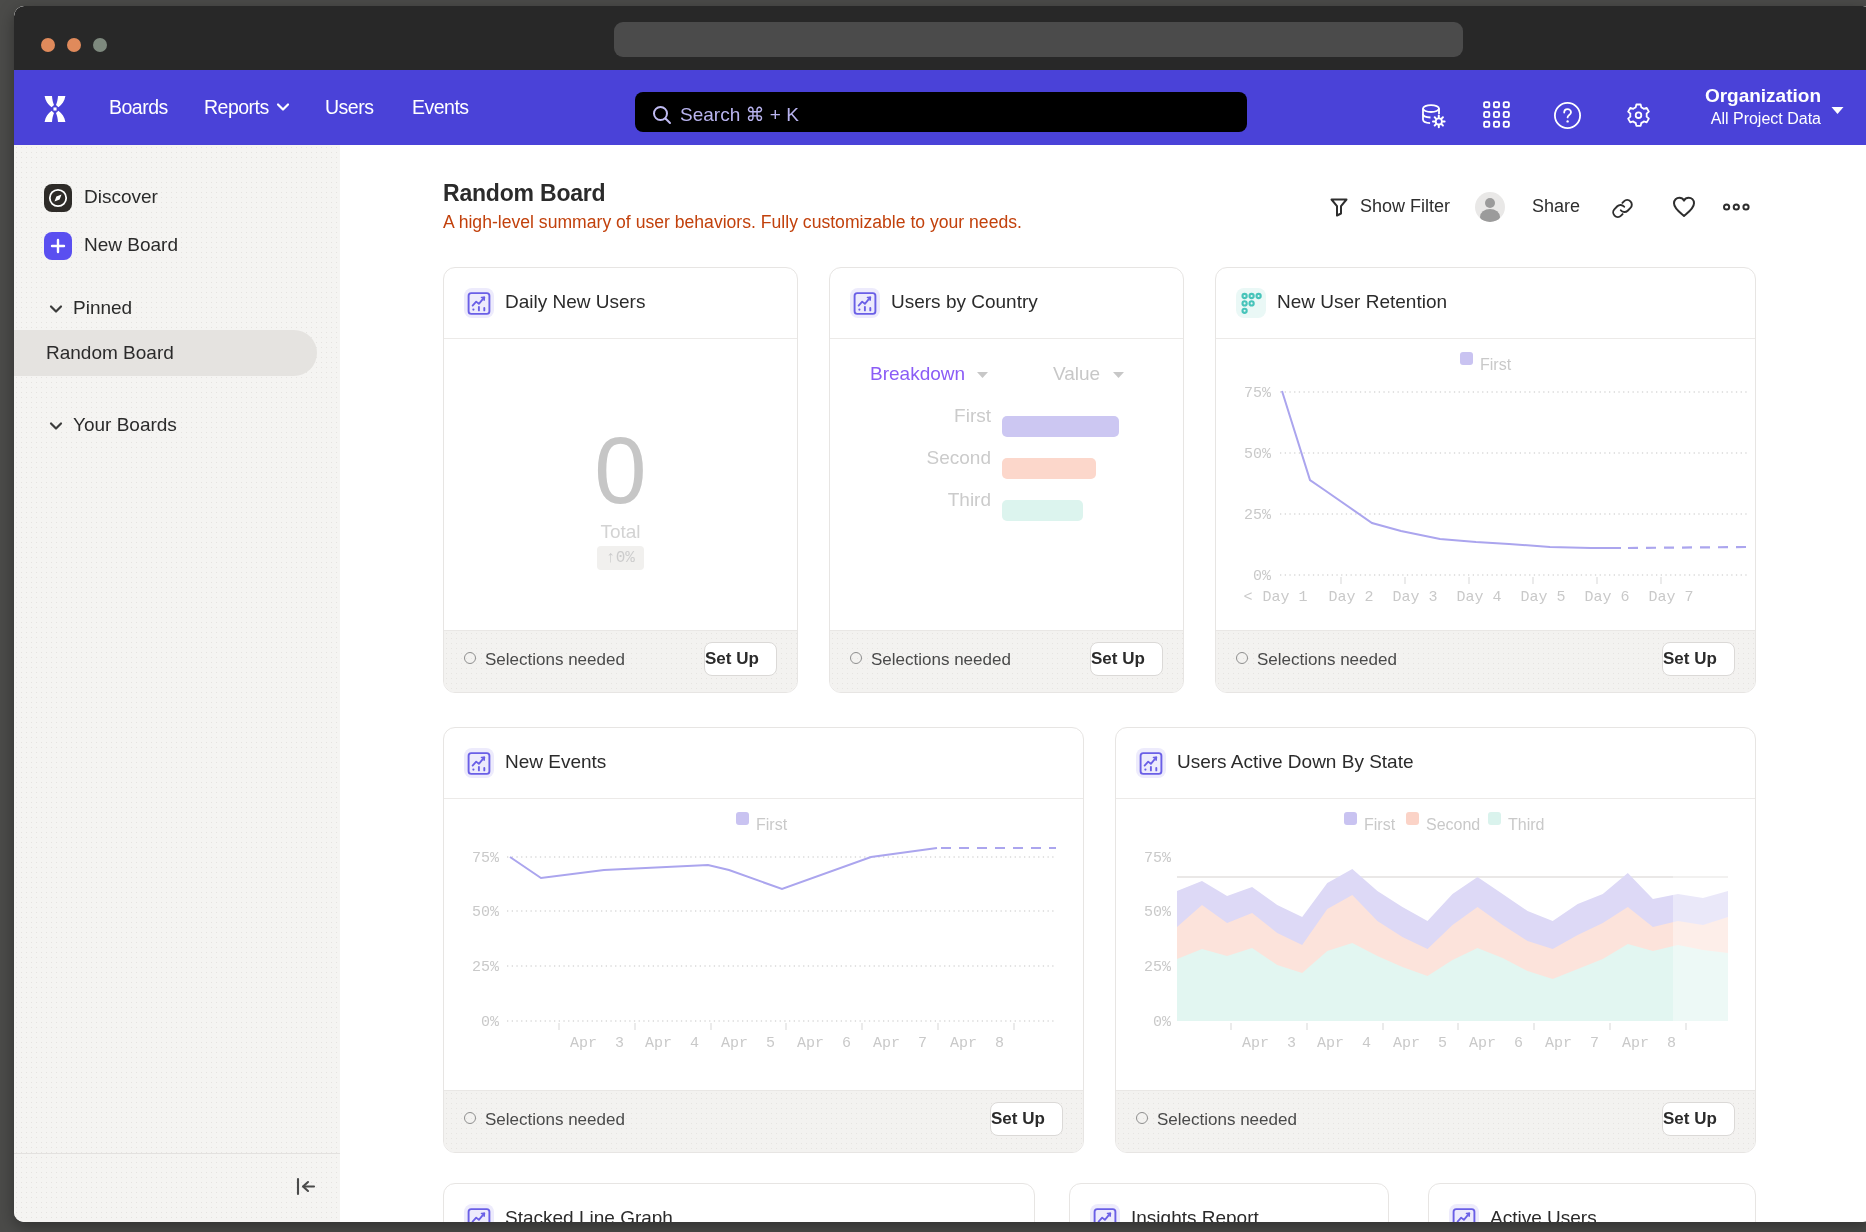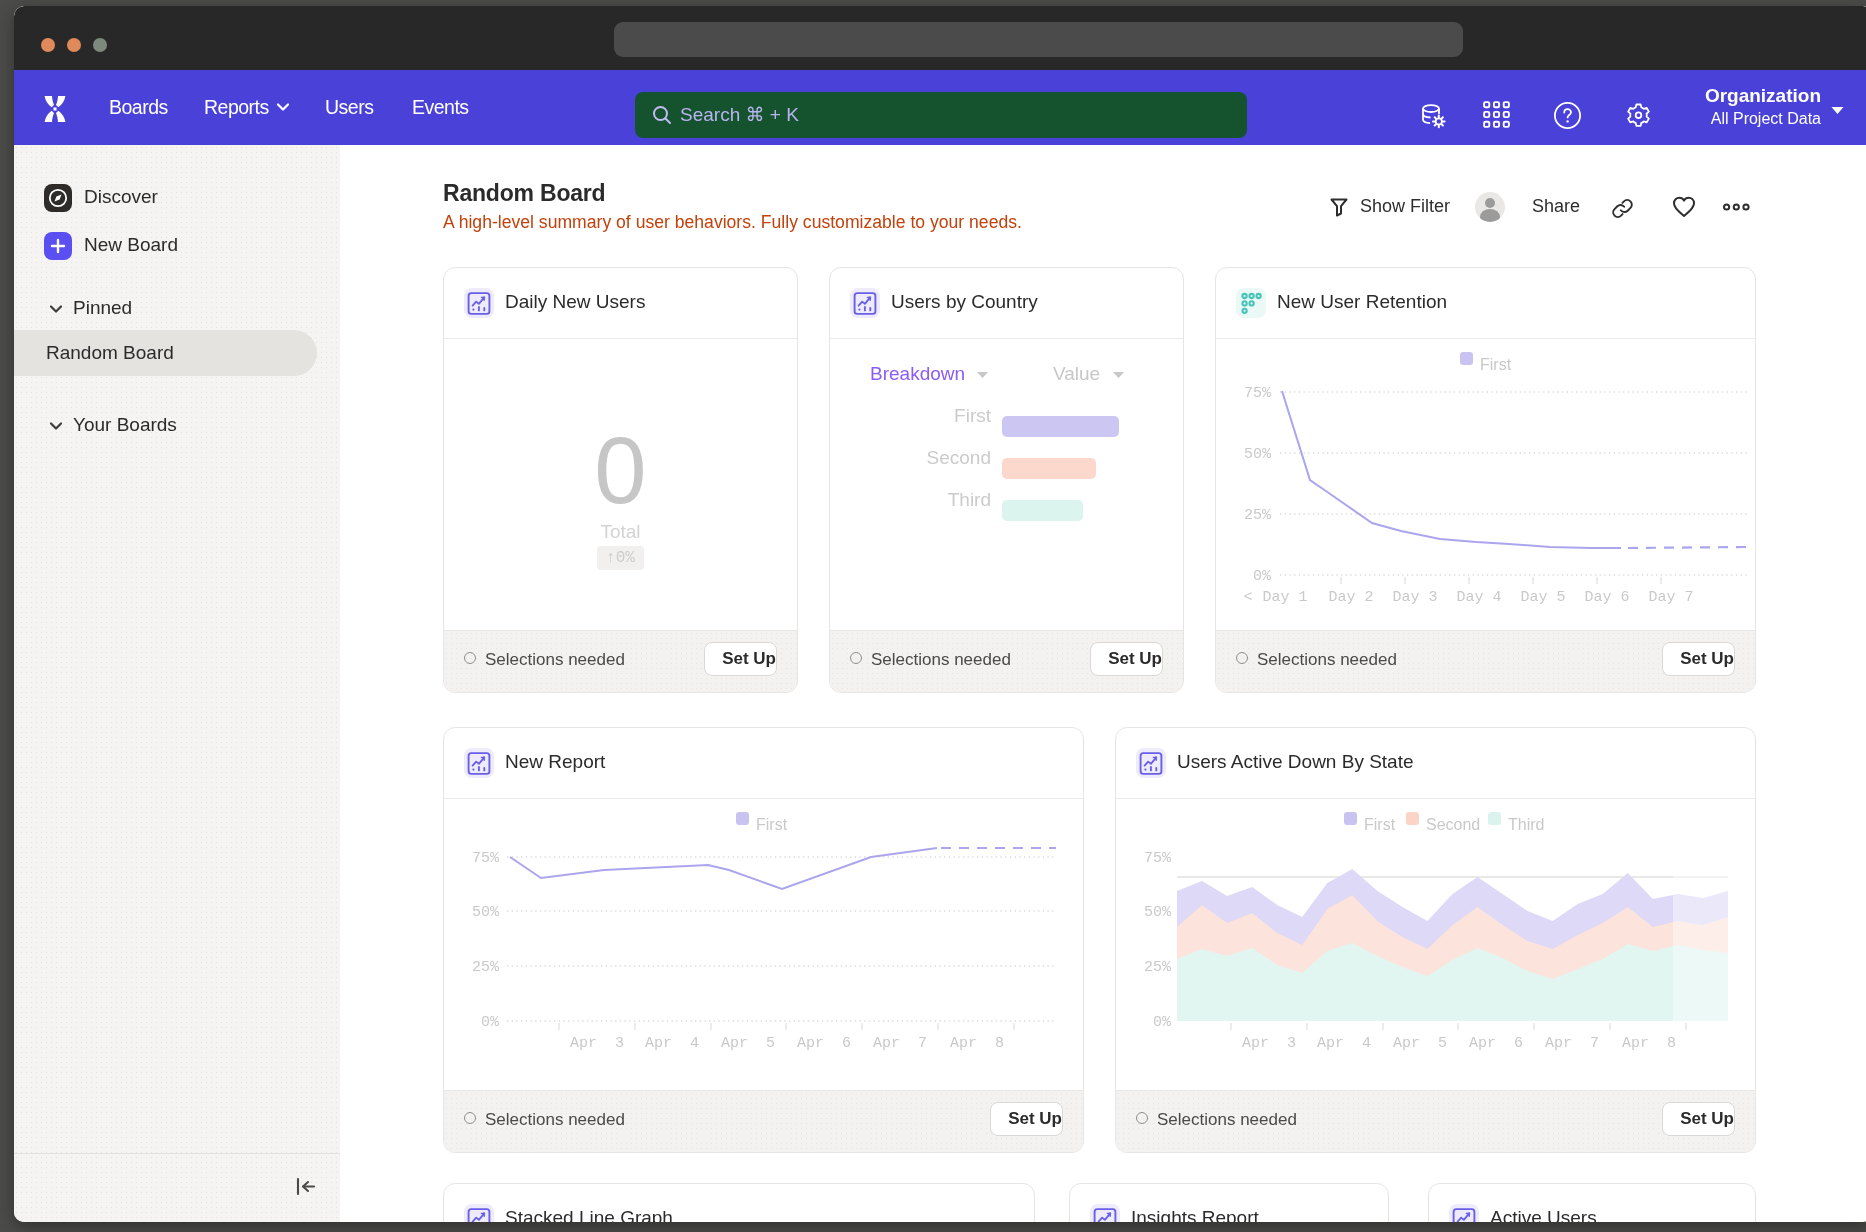--- a/index.html
+++ b/index.html
@@ -4,42 +4,42 @@
 <style>
   html,body{margin:0;padding:0;}
   body{width:1866px;height:1232px;background:#4b4b49;font-family:"Liberation Sans",sans-serif;overflow:hidden;position:relative;}
   .abs{position:absolute;}
   #win{position:absolute;left:14px;top:6px;width:1843px;height:1216px;background:#fff;border-radius:10px;overflow:hidden;box-shadow:0 5px 16px rgba(0,0,0,0.35);padding-left:16px;}
   #chrome{position:absolute;left:0;top:0;width:100%;height:64px;background:#282828;border-radius:10px 10px 0 0;}
   .tl{position:absolute;top:32px;width:14px;height:14px;border-radius:50%;}
   #addr{position:absolute;left:600px;top:16px;width:849px;height:35px;background:#4b4b4b;border-radius:9px;}
   #nav{position:absolute;left:0;top:64px;width:100%;height:75px;background:#4a42d8;}
   .navitem{position:absolute;top:0;height:75px;line-height:75px;color:#fff;font-size:19.5px;font-weight:500;letter-spacing:-0.5px;}
-  #search{position:absolute;left:621px;top:22px;width:612px;height:46px;background:#14532d;border-radius:8px;}
+  #search{position:absolute;left:621px;top:22px;width:612px;height:40px;background:#000000;border-radius:8px;}
   #search .ph{position:absolute;left:45px;top:0;height:46px;line-height:46px;color:#b9b4ef;font-size:19px;}
   .nicon{position:absolute;top:0;}
   #org{position:absolute;right:52px;top:13px;text-align:right;color:#fff;}
   #org .l1{font-size:19px;font-weight:700;line-height:25px;}
   #org .l2{font-size:16px;line-height:22px;}
   #sidebar{position:absolute;left:0;top:139px;width:326px;height:1077px;background:#f5f4f2;background-image:radial-gradient(#e5e3e0 0.8px, rgba(0,0,0,0) 1px);background-size:5px 5px;}
   .sitem{position:absolute;left:70px;color:#2b2b2b;font-size:19px;font-weight:500;}
   .sicon{position:absolute;left:30px;width:28px;height:28px;border-radius:8px;}
   #pill{position:absolute;left:0;top:185px;width:303px;height:46px;background:#e5e3e0;border-radius:0 23px 23px 0;color:#2b2b2b;font-size:19px;line-height:46px;padding-left:32px;box-sizing:border-box;}
   #main{position:absolute;left:326px;top:139px;width:1517px;height:1077px;background:#fff;}
   #boardtitle{position:absolute;left:103px;top:35px;font-size:23px;font-weight:700;color:#2b2b2b;letter-spacing:-0.2px;}
   #boardsub{position:absolute;left:103px;top:67px;font-size:17.6px;color:#c2410c;}
   .hctl{position:absolute;top:51px;color:#2e2e2e;font-size:18px;font-weight:500;}
   .card{position:absolute;background:#fff;border:1px solid #e7e5e3;border-radius:12px;box-sizing:border-box;}
   .chead{position:absolute;left:0;top:0;right:0;height:70px;border-bottom:1px solid #eceae8;}
   .cicon{position:absolute;left:20px;top:20px;width:30px;height:30px;border-radius:8px;background:#edebfc;}
   .ctitle{position:absolute;left:61px;top:23px;font-size:19px;font-weight:400;color:#2b2b2b;white-space:nowrap;}
   .cfoot{position:absolute;left:0;bottom:0;right:0;height:61px;background:#f3f2f0;border-top:1px solid #e9e7e5;border-radius:0 0 11px 11px;background-image:radial-gradient(#e6e4e1 0.8px, rgba(0,0,0,0) 1px);background-size:5px 5px;}
   .selneed{position:absolute;left:41px;top:19px;font-size:17px;color:#4a4a4a;}
   .selcirc{position:absolute;left:20px;top:21px;width:12px;height:12px;border:1.5px solid #8f8f8f;border-radius:50%;box-sizing:border-box;}
-  .setup{position:absolute;right:20px;top:11px;width:73px;height:34px;background:#fff;border:1px solid #dbd9d7;border-radius:8px;box-sizing:border-box;text-align:right;line-height:32px;font-size:17px;font-weight:700;color:#2b2b2b;}
+  .setup{position:absolute;right:20px;top:11px;width:73px;height:34px;background:#fff;border:1px solid #dbd9d7;border-radius:8px;box-sizing:border-box;text-align:left;line-height:32px;font-size:17px;font-weight:700;color:#2b2b2b;}
   .glabel{fill:#c9c9c9;font-family:"Liberation Mono",monospace;font-size:15px;}
   .leglabel{fill:#c9c9c9;font-family:"Liberation Sans",sans-serif;font-size:16px;}
 </style>
 </head>
 <body>
 <div id="win">
   <div id="chrome">
     <div class="tl" style="left:27px;background:#e08a5b;"></div>
     <div class="tl" style="left:53px;background:#e08a5b;"></div>
     <div class="tl" style="left:79px;background:#7e897e;"></div>
@@ -289,21 +289,21 @@
     <div class="card" style="left:103px;top:582px;width:641px;height:426px;">
       <div class="chead">
           <div class="cicon"><svg width="30" height="30" viewBox="0 0 30 30">
               <rect x="4.6" y="5.1" width="20.8" height="20.8" rx="2.6" fill="none" stroke="#6a5fe6" stroke-width="1.9"></rect>
               <polyline points="8.6,17.6 12.2,13.6 14.9,15.9 20.2,9.4" fill="none" stroke="#6a5fe6" stroke-width="1.8" stroke-linecap="round" stroke-linejoin="round"></polyline>
               <path d="M20.4 9.2 l-2.9 .3 M20.4 9.2 l-.3 2.9" stroke="#6a5fe6" stroke-width="1.6" fill="none" stroke-linecap="round"></path>
               <circle cx="9.4" cy="21.6" r="1.1" fill="#6a5fe6"></circle>
               <line x1="14.9" y1="19" x2="14.9" y2="22.4" stroke="#6a5fe6" stroke-width="1.9" stroke-linecap="round"></line>
               <line x1="20.3" y1="20" x2="20.3" y2="22.4" stroke="#6a5fe6" stroke-width="1.9" stroke-linecap="round"></line>
             </svg></div>
-          <div class="ctitle">New Report</div>
+          <div class="ctitle">New Events</div>
         </div>
       <svg class="abs" style="left:0px;top:71px;" width="639" height="294" viewBox="0 0 639 294">
         <rect x="292" y="13" width="13" height="13" rx="3" fill="#c9c3f1"></rect>
         <text x="312" y="31" class="leglabel">First</text>
         <text x="55" y="63" text-anchor="end" class="glabel">75%</text>
         <text x="55" y="117" text-anchor="end" class="glabel">50%</text>
         <text x="55" y="172" text-anchor="end" class="glabel">25%</text>
         <text x="55" y="227" text-anchor="end" class="glabel">0%</text>
         <g stroke="#d9d9d9" stroke-width="1.3" stroke-dasharray="1.3,3.4">
           <line x1="63" y1="58" x2="612" y2="58"></line>

